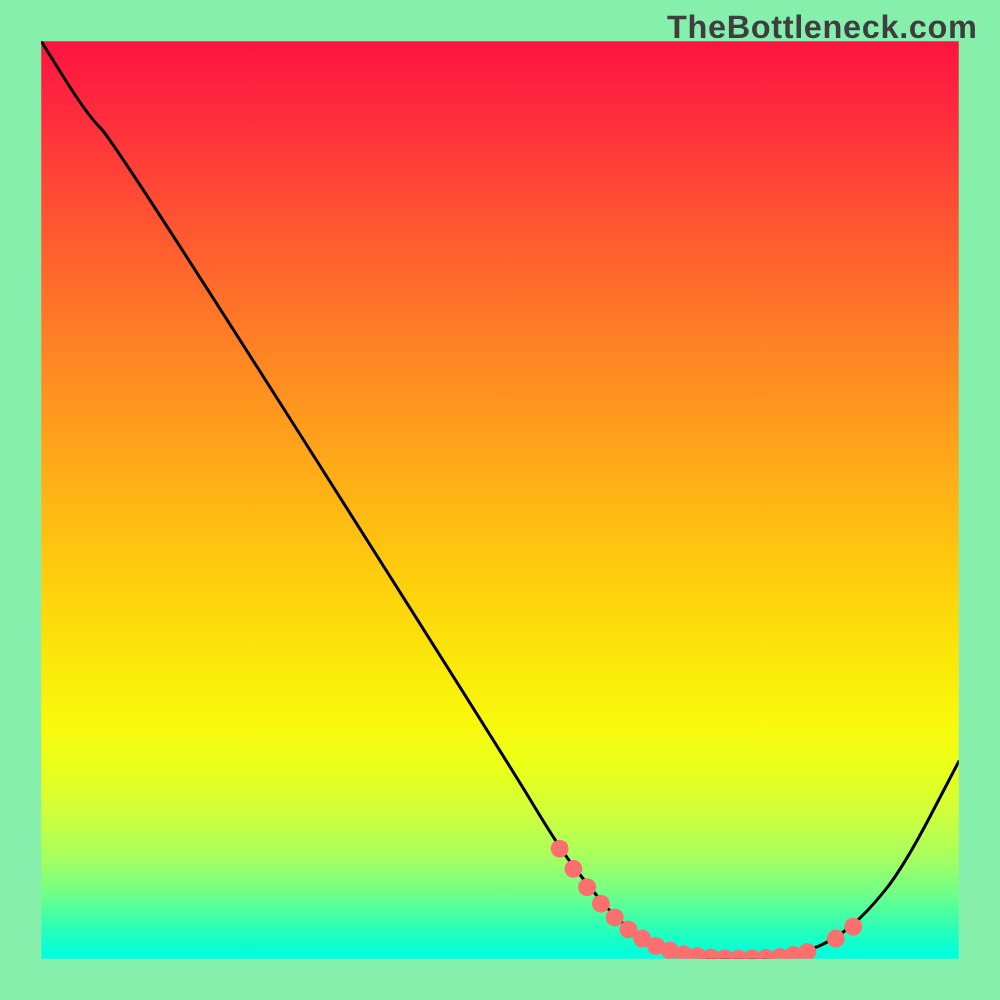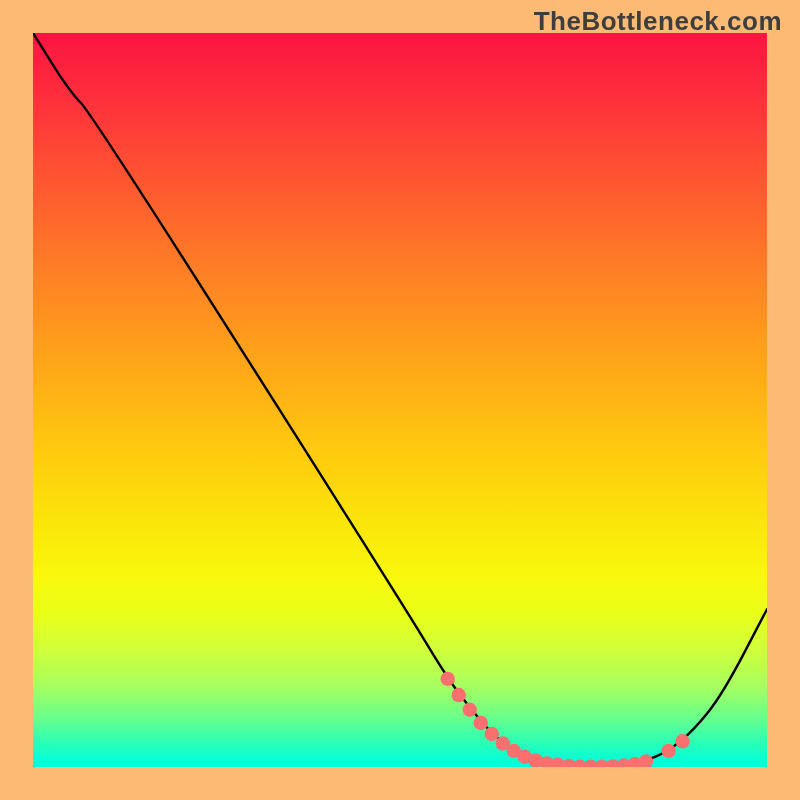--- a/index.html
+++ b/index.html
@@ -8,21 +8,21 @@
     width: 800px;
     height: 800px;
     background: #000;
     overflow: hidden;
     font-family: Arial, Helvetica, sans-serif;
   }
   .frame {
     position: relative;
     width: 800px;
     height: 800px;
-    background: #fdba74;
+    background: #86efac;
   }
   .watermark {
     position: absolute;
     top: 6px;
     right: 18px;
     color: #3e3e3e;
     font-size: 26px;
     font-weight: 600;
     letter-spacing: 0.5px;
     z-index: 5;

